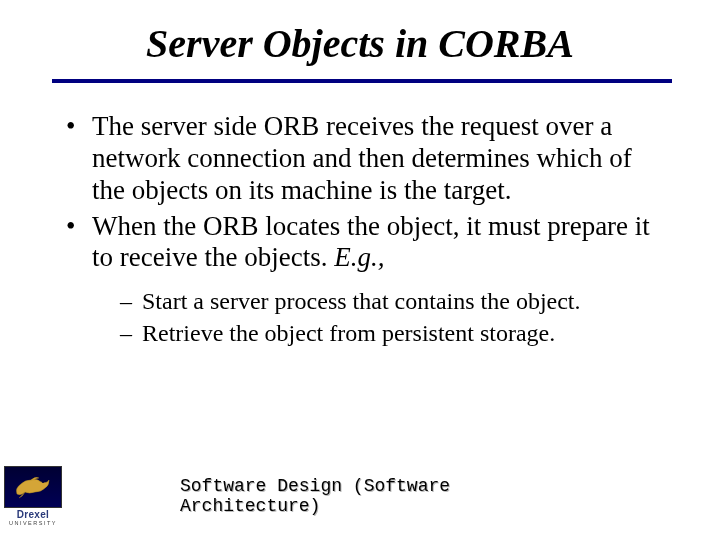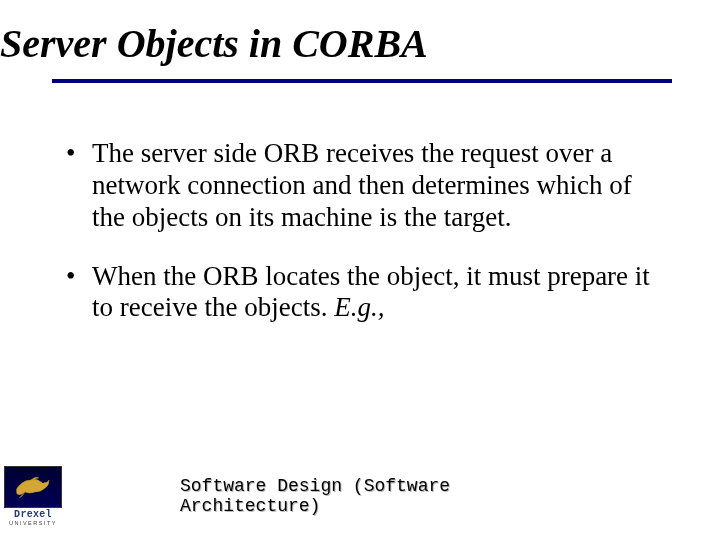--- a/index.html
+++ b/index.html
@@ -11,20 +11,21 @@
       width: 720px;
       height: 540px;
       background: white;
       font-family: 'Times New Roman', Times, serif;
       position: relative;
       overflow: hidden;
     }
     .slide-title {
       font-size: 40px;
       font-style: italic;
+      text-align: center;
       color: black;
       padding-top: 20px;
       padding-bottom: 12px;
     }
     .title-rule {
       height: 4px;
       background: #000080;
       margin: 0 48px 0 52px;
     }
     .content {
@@ -33,21 +34,20 @@
     .bullet-list {
       list-style: none;
     }
     .bullet-item {
       position: relative;
       padding-left: 28px;
       font-size: 27px;
       line-height: 1.18;
       color: black;
       margin-bottom: 4px;
-      margin-top: 27px;
     }
     .bullet-item::before {
       content: "•";
       position: absolute;
       left: 2px;
       top: 0;
       font-size: 27px;
     }
     .sub-list {
       list-style: none;
@@ -91,21 +91,21 @@
       border: 1px solid #333;
       display: flex;
       align-items: center;
       justify-content: center;
       overflow: hidden;
     }
     .logo-name {
       font-size: 10px;
       color: #2a3a7a;
       text-align: center;
-      font-family: Liberation Mono, monospace;
+      font-family: Liberation Sans, sans-serif;
       font-weight: bold;
       letter-spacing: 0.3px;
       margin-top: 1px;
     }
     .logo-sub {
       font-size: 5.5px;
       color: #444;
       text-align: center;
       letter-spacing: 1.5px;
       font-family: Arial, sans-serif;
@@ -135,20 +135,28 @@
 <h1 class="slide-title">Server Objects in CORBA</h1>
 <div class="title-rule"></div>
 
 <div class="content">
   <ul class="bullet-list">
     <li class="bullet-item">
       <span>The server side ORB receives the request over a network connection and then determines which of the objects on its machine is the target.</span>
     </li>
     <li class="bullet-item">
       <span>When the ORB locates the object, it must prepare it to receive the objects. </span><span class="eg">E.g.,</span>
+      <ul class="sub-list">
+        <li class="sub-item">
+          <span>Start a server process that contains the object.</span>
+        </li>
+        <li class="sub-item">
+          <span>Retrieve the object from persistent storage.</span>
+        </li>
+      </ul>
     </li>
   </ul>
 </div>
 
 <div class="footer">
   <div class="logo">
     <div class="logo-box">
       <svg width="44" height="34" viewBox="0 0 44 34">
         <path d="M6 24 Q4 18 10 14 Q14 10 20 10 Q26 8 30 12 Q36 14 38 10 Q38 16 34 18 Q30 22 24 22 Q18 24 14 22 Q10 26 6 24 Z M20 10 Q24 6 28 8 M14 22 Q12 26 8 28" fill="#d4a537" stroke="#b8901f" stroke-width="0.5"></path>
         <circle cx="32" cy="12" r="1" fill="#000033"></circle>

